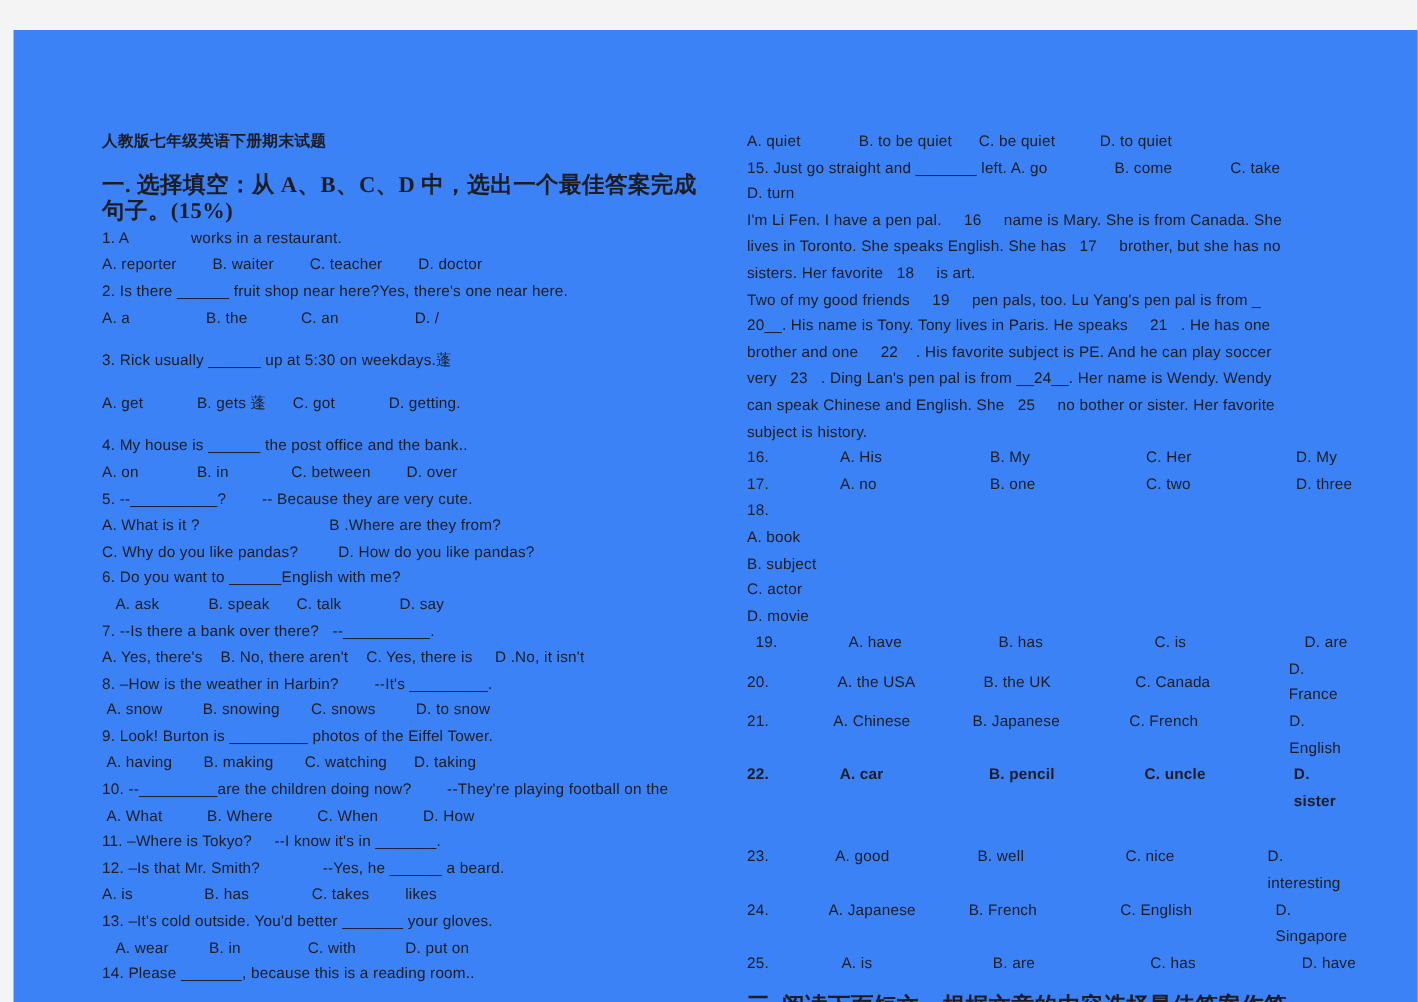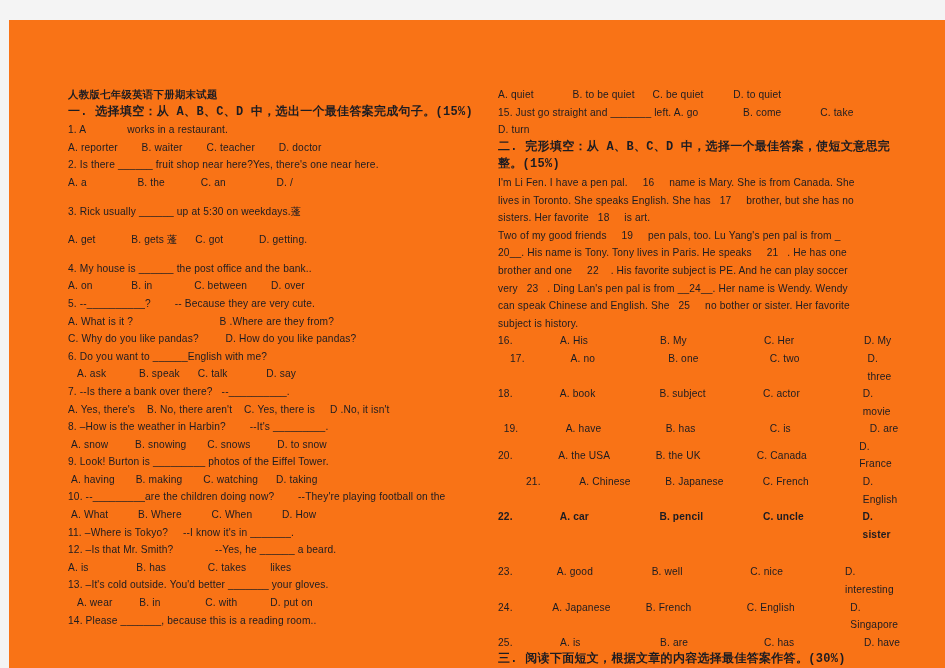--- a/index.html
+++ b/index.html
@@ -13,21 +13,21 @@
     height: 668px;
     overflow: hidden;
     font-family: "Liberation Sans", sans-serif;
   }
   #page {
     position: absolute;
     left: 9px;
     top: 20px;
     width: 936px;
     height: 648px;
-    background: #f97316;
+    background: #3b82f6;
   }
   #sheet {
     position: absolute;
     left: 59px;
     top: 66px;
     width: 836px;
     height: 520px;
     display: flex;
     gap: 24px;
     align-items: flex-start;
@@ -38,24 +38,25 @@
   }
   .ln {
     font-size: 10.2px;
     line-height: 17.6px;
     color: #1c1c22;
     white-space: pre-wrap;
     letter-spacing: 0.15px;
     font-family: "Liberation Sans", sans-serif;
   }
   .cjk {
-    font-family: Liberation Mono, monospace;
+    font-family: Liberation Serif, serif;
     font-weight: 700;
-    font-size: 12px;
+    font-size: 15px;
     letter-spacing: 0.3px;
+    margin-top: 12px;
   }
   .title {
     font-family: "DejaVu Sans", "Liberation Sans", sans-serif;
     font-weight: 700;
     font-size: 10.4px;
     letter-spacing: 0.3px;
   }
   .gap {
     height: 11px;
   }
@@ -131,68 +132,67 @@
       <div class="ln">14. Please _______, because this is a reading room..</div>
 
     </div>
 
     <div class="col">
 
       <div class="ln">A. quiet             B. to be quiet      C. be quiet          D. to quiet</div>
       <div class="ln">15. Just go straight and _______ left. A. go               B. come             C. take</div>
       <div class="ln">D. turn</div>
 
-      <div class="ln cjk">二. 完形填空：从 A、B、C、D 中，选择一个最佳答案，使短文意思完整。(15%)</div>
 
       <div class="ln">I'm Li Fen. I have a pen pal.     16     name is Mary. She is from Canada. She</div>
       <div class="ln">lives in Toronto. She speaks English. She has   17     brother, but she has no</div>
       <div class="ln">sisters. Her favorite   18     is art.</div>
       <div class="ln">Two of my good friends     19     pen pals, too. Lu Yang's pen pal is from _</div>
       <div class="ln">20__. His name is Tony. Tony lives in Paris. He speaks     21   . He has one</div>
       <div class="ln">brother and one     22    . His favorite subject is PE. And he can play soccer</div>
       <div class="ln">very   23   . Ding Lan's pen pal is from __24__. Her name is Wendy. Wendy</div>
       <div class="ln">can speak Chinese and English. She   25     no bother or sister. Her favorite</div>
       <div class="ln">subject is history.</div>
 
       <div class="opt-row ln" style="display:flex;">
         <span style="width:62px">16.</span>
         <span style="width:100px">A. His</span>
         <span style="width:104px">B. My</span>
         <span style="width:100px">C. Her</span>
         <span>D. My</span>
       </div>
-      <div class="opt-row ln" style="display:flex;margin-left:12px;">
+      <div class="opt-row ln" style="display:flex;">
         <span style="width:62px">17.</span>
         <span style="width:100px">A. no</span>
         <span style="width:104px">B. one</span>
         <span style="width:100px">C. two</span>
         <span>D. three</span>
       </div>
-      <div class="opt-row ln" style="display:flex;">
+      <div class="opt-row ln" style="display:flex;flex-direction:column;">
         <span style="width:62px">18.</span>
         <span style="width:100px">A. book</span>
         <span style="width:104px">B. subject</span>
         <span style="width:100px">C. actor</span>
         <span>D. movie</span>
       </div>
       <div class="opt-row ln" style="display:flex;justify-content:center;">
         <span style="width:62px">19.</span>
         <span style="width:100px">A. have</span>
         <span style="width:104px">B. has</span>
         <span style="width:100px">C. is</span>
         <span>D. are</span>
       </div>
       <div class="opt-row ln" style="display:flex;align-items:center;">
         <span style="width:62px">20.</span>
         <span style="width:100px">A. the USA</span>
         <span style="width:104px">B. the UK</span>
         <span style="width:100px">C. Canada</span>
         <span style="padding-left:5px">D. France</span>
       </div>
-      <div class="opt-row ln" style="display:flex;margin-left:28px;">
+      <div class="opt-row ln" style="display:flex;">
         <span style="width:62px">21.</span>
         <span style="width:100px">A. Chinese</span>
         <span style="width:104px">B. Japanese</span>
         <span style="width:100px;padding-left:8px">C. French</span>
         <span style="padding-left:14px">D. English</span>
       </div>
       <div class="opt-row ln" style="display:flex;font-weight:bold;">
         <span style="width:62px">22.</span>
         <span style="width:100px">A. car</span>
         <span style="width:104px">B. pencil</span>
@@ -206,21 +206,21 @@
         <span style="width:100px">C. nice</span>
         <span>D. interesting</span>
       </div>
       <div class="opt-row ln" style="display:flex;">
         <span style="width:62px">24.</span>
         <span style="width:100px">A. Japanese</span>
         <span style="width:104px;padding-left:6px">B. French</span>
         <span style="width:100px;padding-left:10px">C. English</span>
         <span style="padding-left:16px">D. Singapore</span>
       </div>
-      <div class="opt-row ln" style="display:flex;">
+      <div class="opt-row ln" style="display:flex;justify-content:space-between;">
         <span style="width:62px">25.</span>
         <span style="width:100px">A. is</span>
         <span style="width:104px">B. are</span>
         <span style="width:100px">C. has</span>
         <span>D. have</span>
       </div>
 
       <div class="ln cjk">三. 阅读下面短文，根据文章的内容选择最佳答案作答。(30%)</div>
 
       <div class="ln center">A</div>

